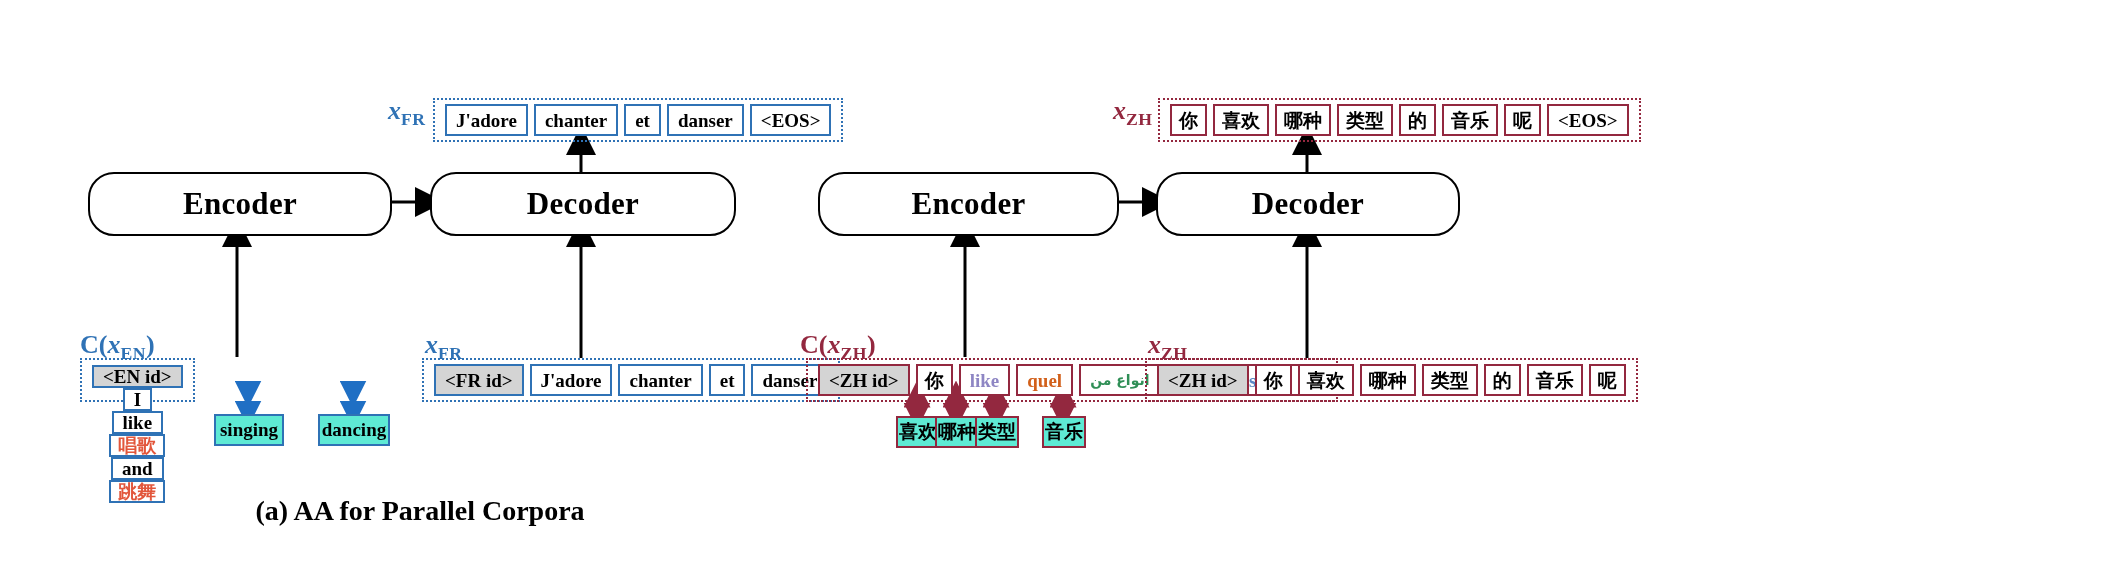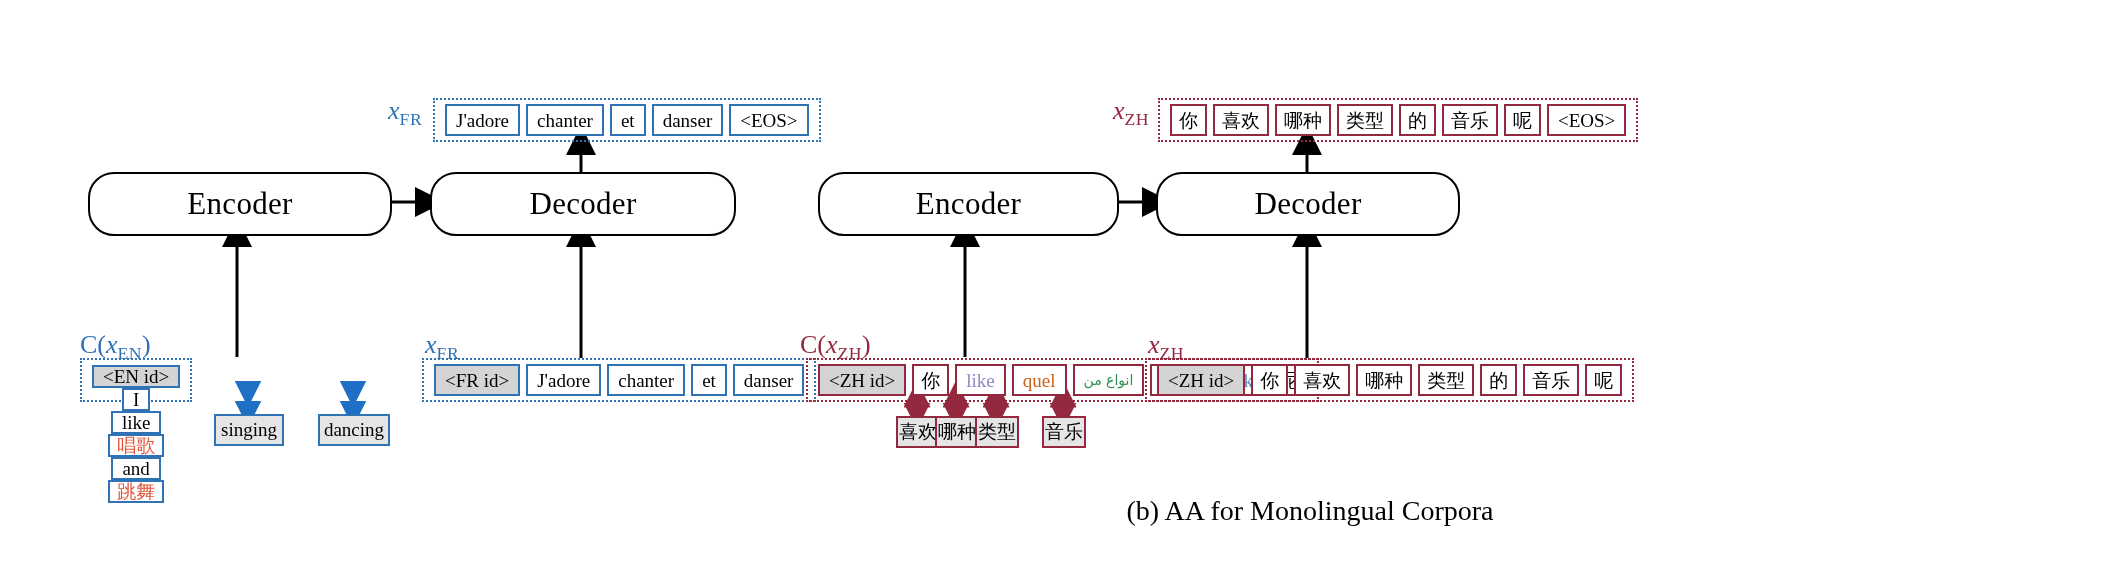--- a/index.html
+++ b/index.html
@@ -4,21 +4,21 @@
 <title>AA Corpora Diagram</title>
 <style>
   html,body{margin:0;padding:0;background:#ffffff;}
   body{
     width:2121px;height:563px;
     font-family:"Liberation Serif","DejaVu Serif",serif;
     color:#000;
     overflow:hidden;
     position:relative;
   }
-  .canvas{position:relative;width:1906px;height:563px;}
+  .canvas{position:relative;width:1906px;height:563px;font-weight:bold;}
 
   
   .module{
     position:absolute;
     border:2.5px solid #000;
     border-radius:26px;
     background:#fff;
     display:flex;align-items:center;justify-content:center;
     font-size:31px;
     letter-spacing:.3px;
@@ -56,21 +56,21 @@
   .purple{color:#8e86c4;}
   .oranged{color:#d2601a;}
   .green{color:#2f8f56;}
   .bluetxt{color:#5b87c5;}
 
   
   .sbox{
     position:absolute;
     display:flex;align-items:center;justify-content:center;
     height:32px;
-    background:#e5e5e5;
+    background:#5eead4;
     font-size:19px;
     box-sizing:border-box;
     white-space:nowrap;
   }
   .sbox.b{border:2px solid #2f72b5;}
   .sbox.r{border:2px solid #93283f;}
   .sbox.cn{font-family:"DejaVu Sans","Liberation Sans",sans-serif;}
 
   
   .lbl{
@@ -219,20 +219,21 @@
       </div>
     </div>
 
   <div class="sbox b" style="left:214px;top:414px;width:70px;">
     <span>singing</span>
   </div>
   <div class="sbox b" style="left:318px;top:414px;width:72px;">
     <span>dancing</span>
   </div>
 
+  <div class="caption" style="left:160px;top:495px;width:520px;">(a) AA for Parallel Corpora</div>
 
   <div class="lbl red" style="left:1113px;top:96px;">
     <i>x</i><sub>ZH</sub>
   </div>
 
   <div class="row red" style="left:1158px;top:98px;height:44px;" id="b-out">
       <div class="tok r cn">
         <span>你</span>
       </div>
       <div class="tok r cn">
@@ -333,15 +334,14 @@
   <div class="sbox r cn" style="left:935px;top:416px;width:44px;">
     <span>哪种</span>
   </div>
   <div class="sbox r cn" style="left:975px;top:416px;width:44px;">
     <span>类型</span>
   </div>
   <div class="sbox r cn" style="left:1042px;top:416px;width:44px;">
     <span>音乐</span>
   </div>
 
-  <div class="caption" style="left:1000px;top:495px;width:620px;">(b) AA for Monolingual Corpora</div>
 
 </div>
 
 </body></html>

